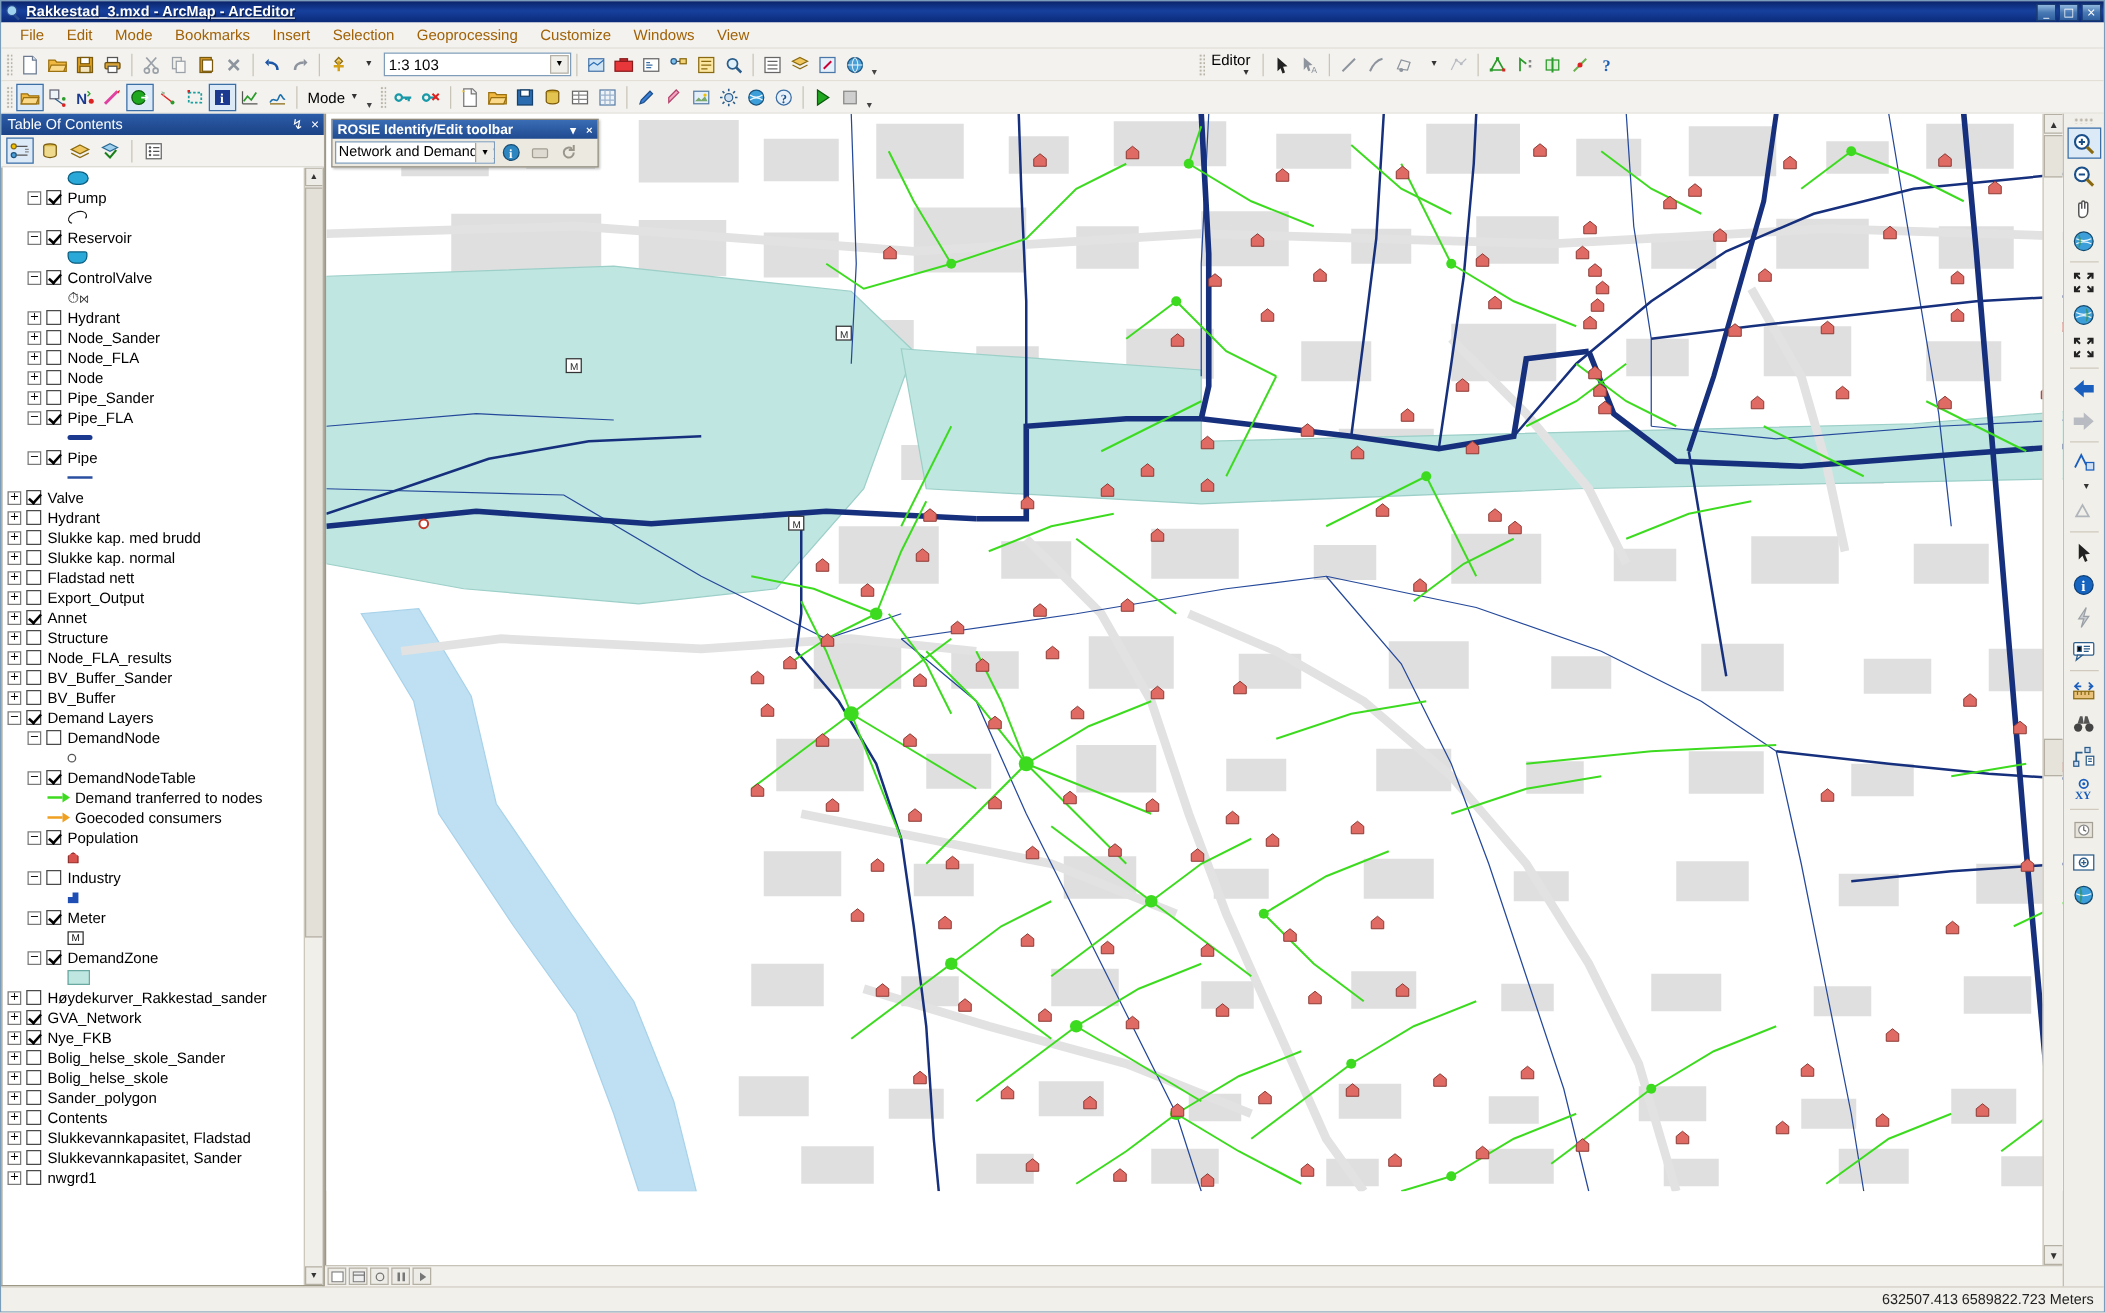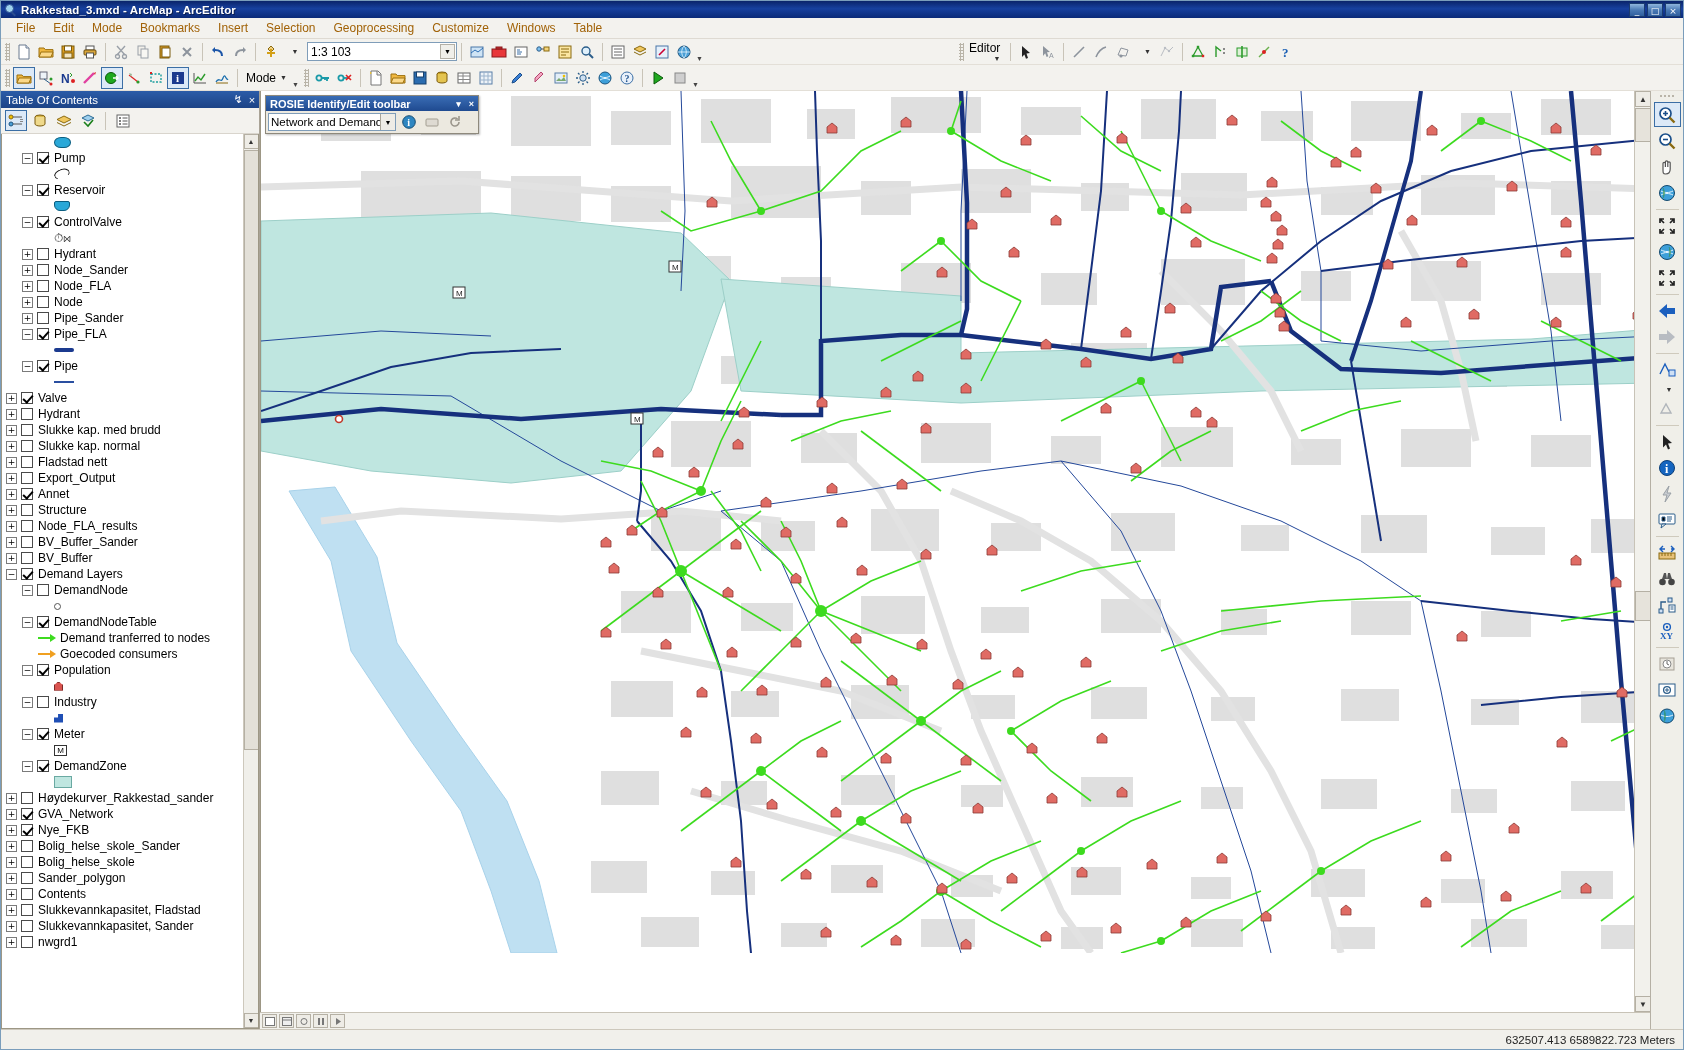--- a/index.html
+++ b/index.html
@@ -33,20 +33,21 @@
     position: relative; flex: none;
   }
   .magnifier { position:absolute; left:1px; top:1px; width:9px;height:9px;border-radius:50%;
      border:1.5px solid #2a4d8f; background:#9fd3ef;}
   .magnifier:after{content:"";position:absolute;right:-3px;bottom:-3px;width:5px;height:2px;
      background:#2a4d8f;transform:rotate(45deg);}
   .titlebar .tb-title {
     font-size: 11.5px; font-weight: bold; letter-spacing: .1px;
     text-shadow: 1px 1px 0 rgba(0,0,0,.45);
     white-space: nowrap;
+    text-decoration: underline;
   }
   .titlebar .tb-spacer { flex: 1; }
   .winbtns { display: flex; gap: 2px; }
   .winbtn {
     width: 16px; height: 14px;
     background: linear-gradient(180deg,#8fb6dd 0%,#4a7ab5 50%,#2f5f9e 100%);
     border: 1px solid #1b3c70;
     color: #fff; font-size: 8px; line-height: 12px; text-align: center;
     position: relative;
   }
@@ -283,21 +284,21 @@
   <div class="menubar">
     <div class="mi">File</div>
     <div class="mi">Edit</div>
     <div class="mi">Mode</div>
     <div class="mi">Bookmarks</div>
     <div class="mi">Insert</div>
     <div class="mi">Selection</div>
     <div class="mi">Geoprocessing</div>
     <div class="mi">Customize</div>
     <div class="mi">Windows</div>
-    <div class="mi">Table</div>
+    <div class="mi">View</div>
   </div>
 
   <div class="toolbar-row">
     <div class="grip"></div>
     <div class="tbtn">
       <svg width="16" height="16" viewBox="0 0 16 16">
           <path d="M3 1h7l3 3v11H3z" fill="#fff" stroke="#6b7a90"></path>
           <path d="M10 1v3h3" fill="#e8eef7" stroke="#6b7a90"></path>
         </svg>
     </div>

